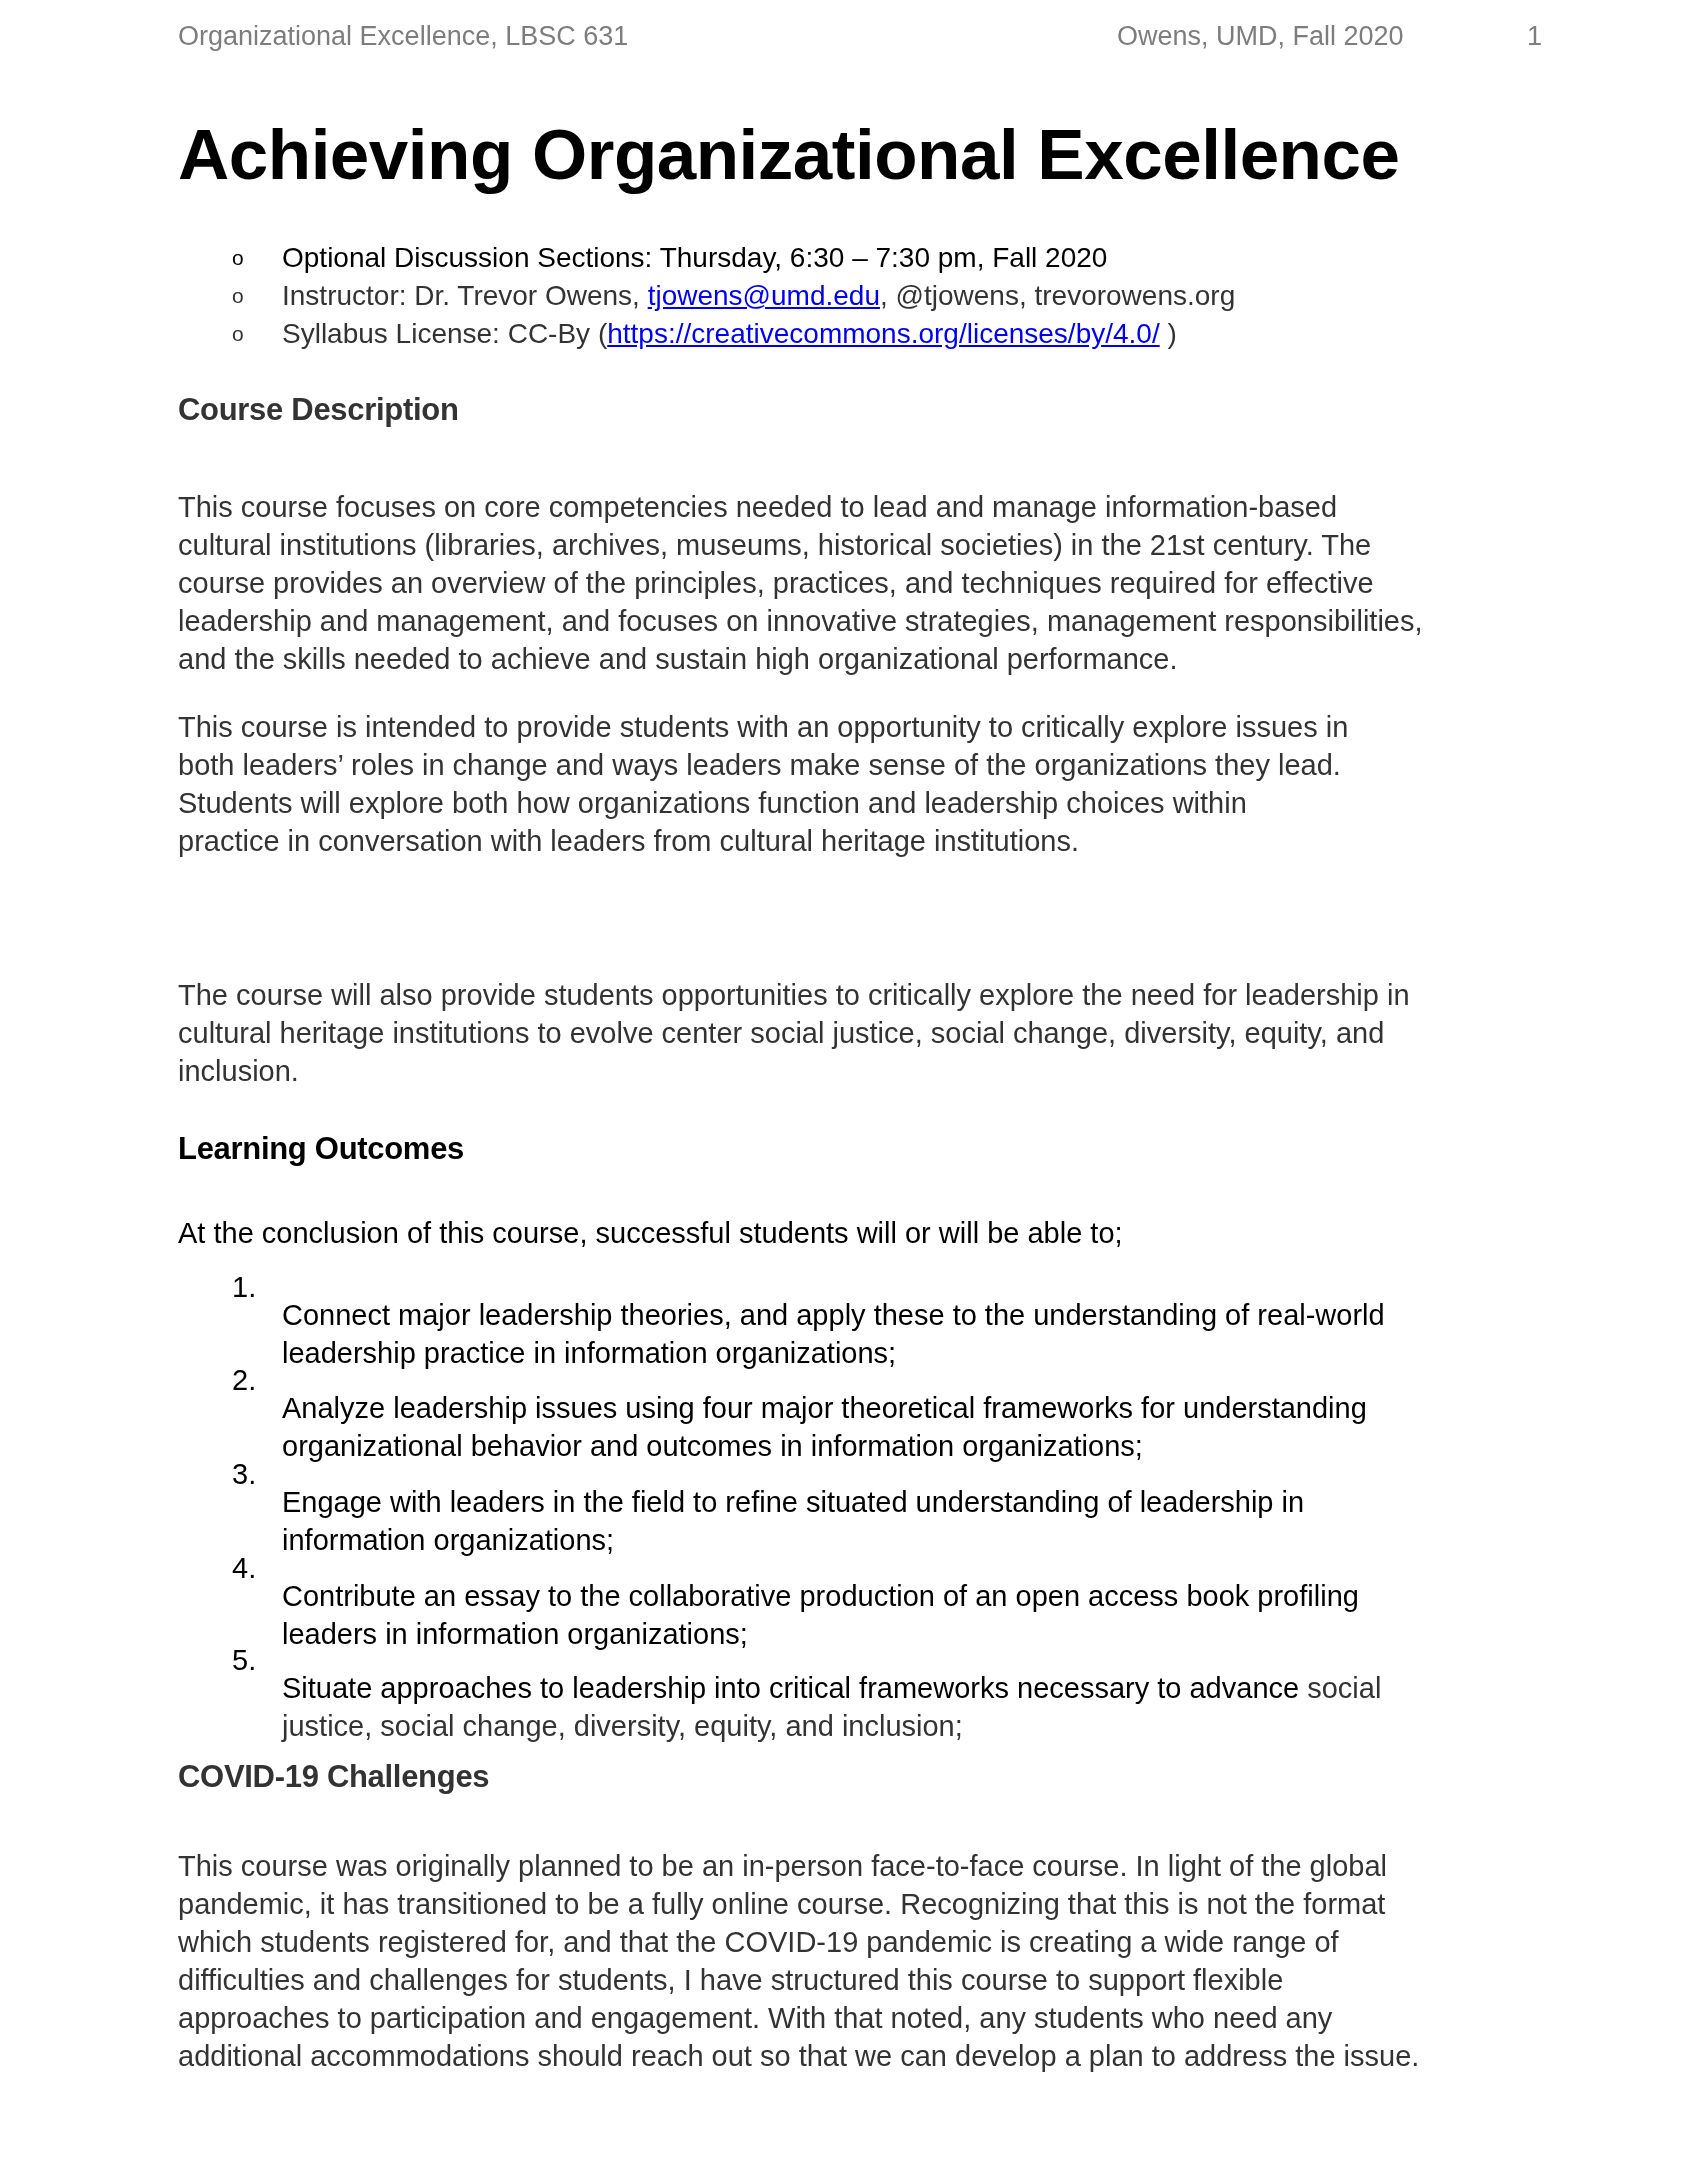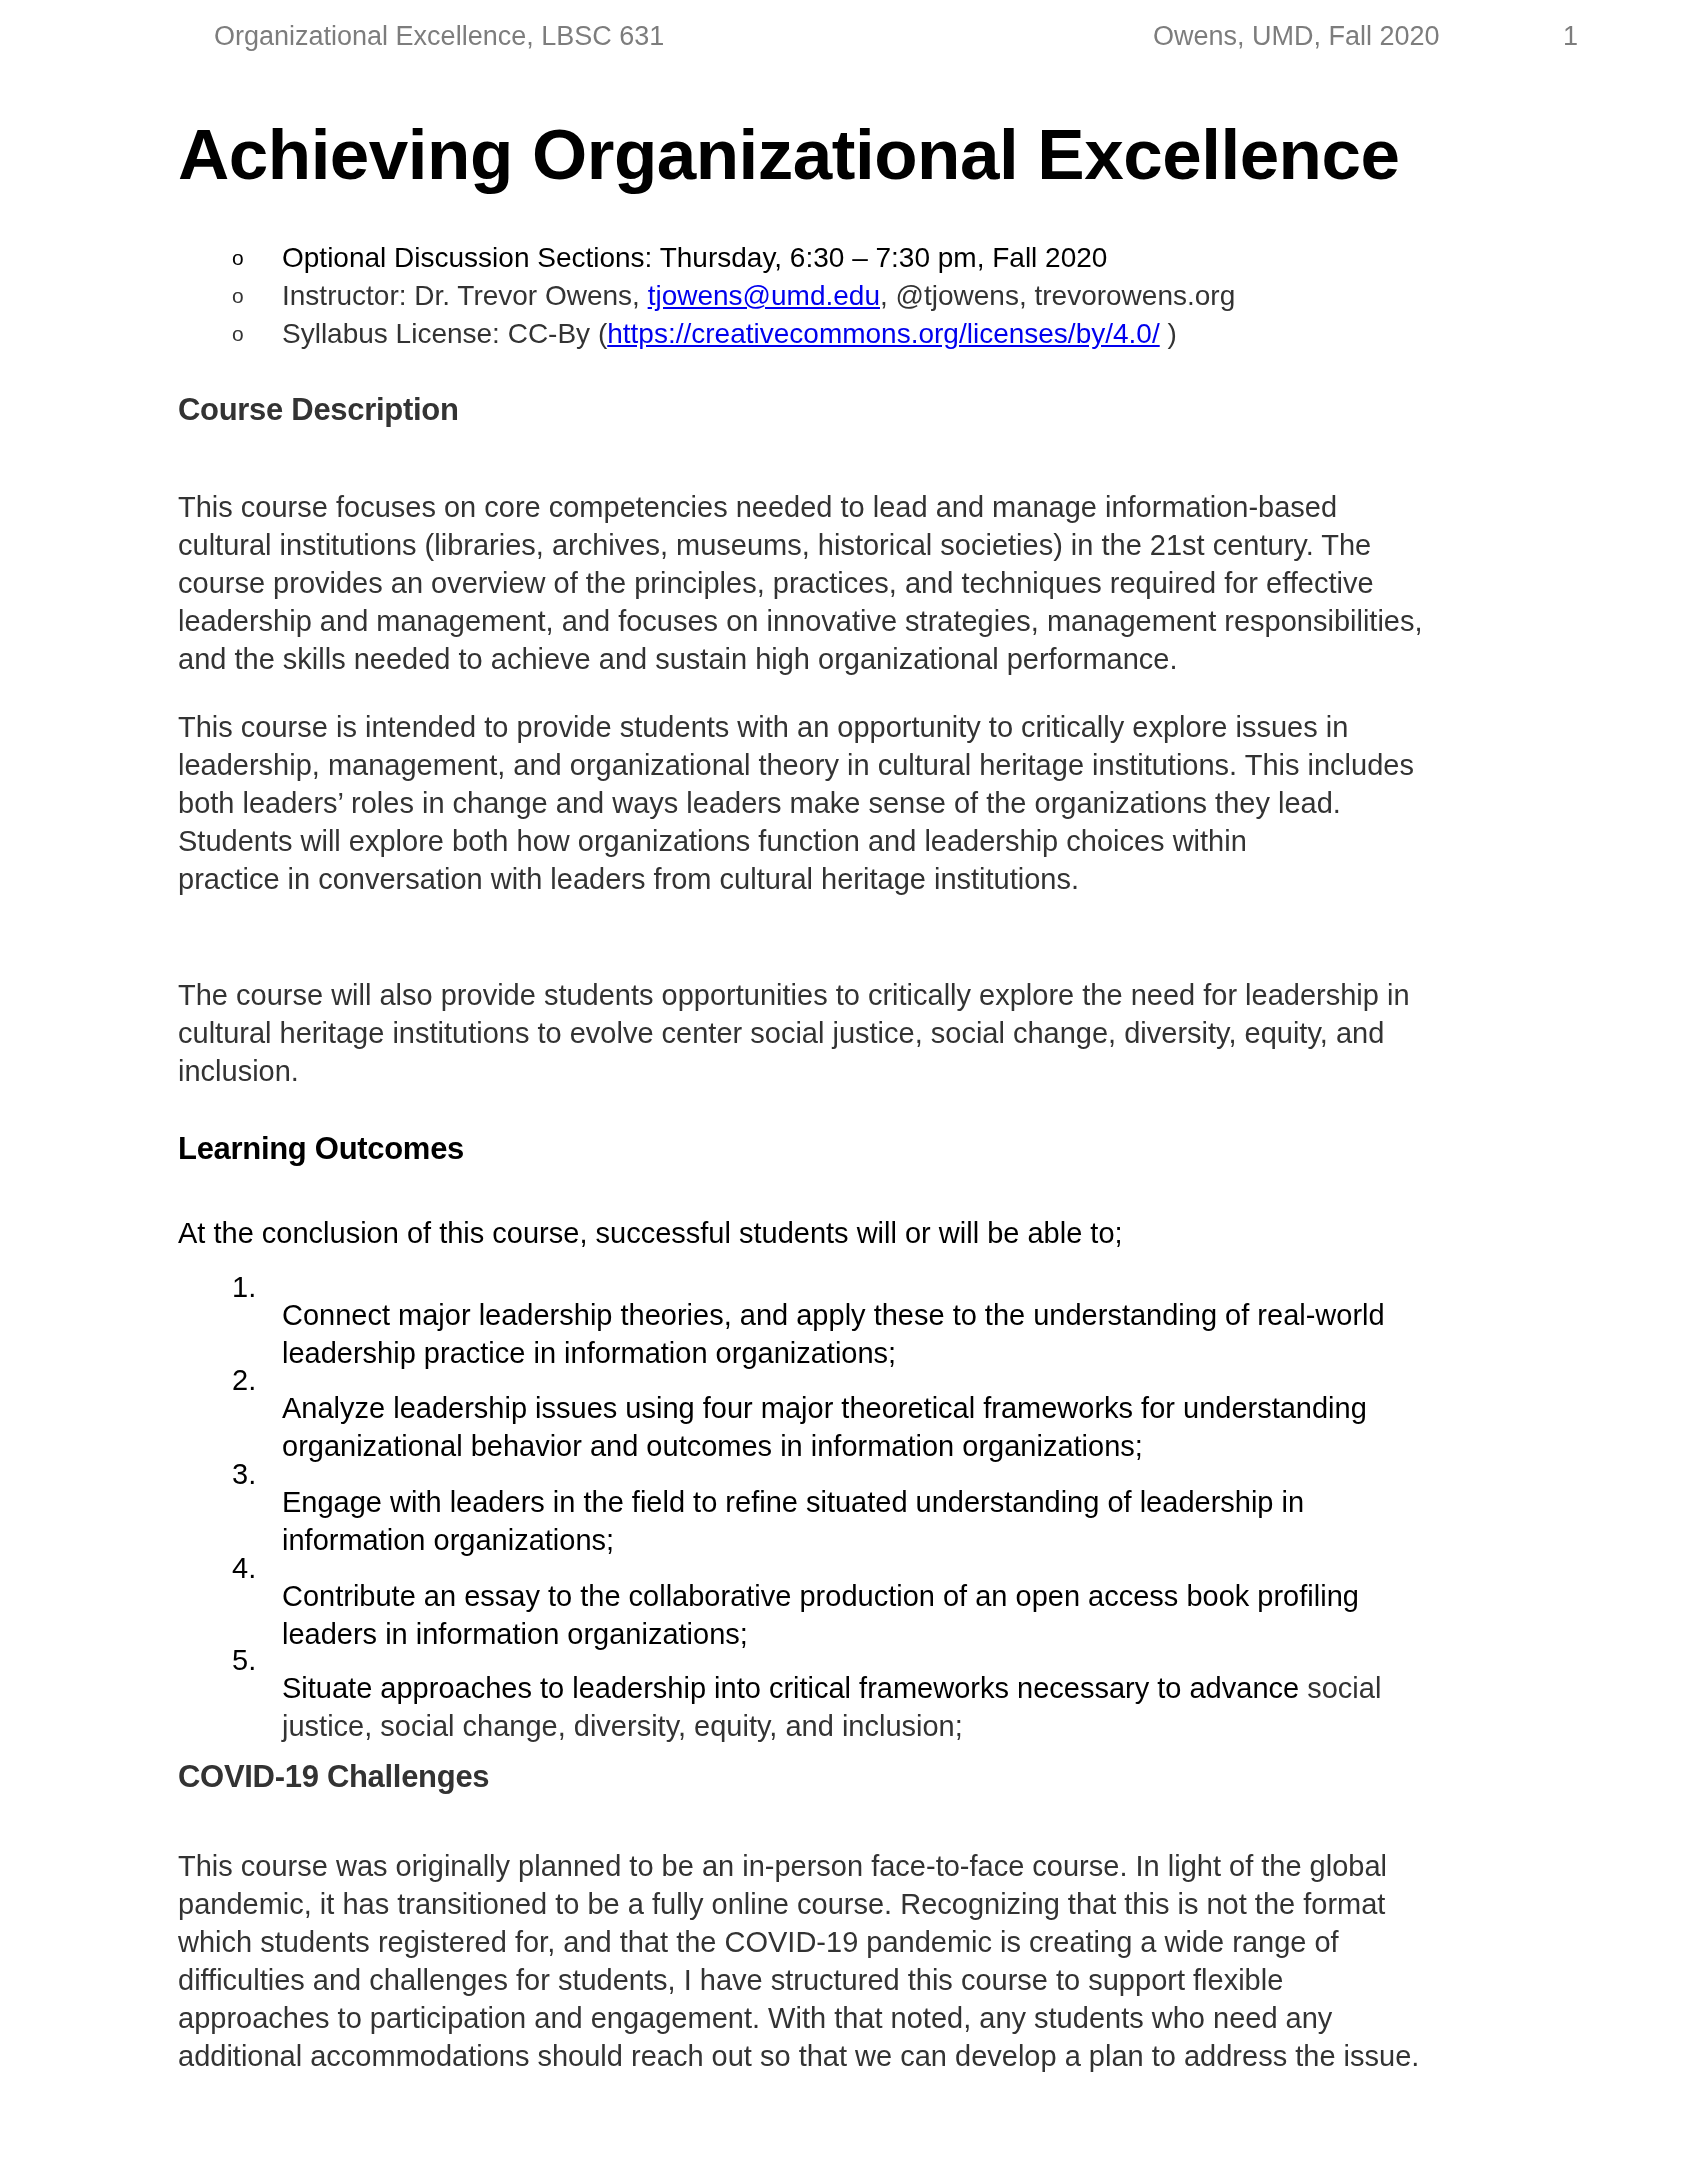--- a/index.html
+++ b/index.html
@@ -1,19 +1,19 @@
 <!DOCTYPE html>
 <html><head>
 <meta charset="utf-8">
 <style>
   html, body { margin: 0; padding: 0; background: #ffffff; }
   body { width: 1707px; height: 2172px; position: relative; overflow: hidden;
          font-family: "Liberation Sans", sans-serif; }
   .abs { position: absolute; white-space: nowrap; }
-  .hdr { font-size: 27px; color: #7d7d7d; top: 21px; margin-left: 36px; }
+  .hdr { font-size: 27px; color: #7d7d7d; top: 21px; }
   .title { left: 178px; top: 114px; font-size: 71px; font-weight: bold; color: #000; letter-spacing: -0.5px; }
   .bul { left: 232px; font-size: 28px; line-height: 38px; }
   .bul .dot { position: absolute; left: 0; top: 0; font-size: 21px; }
   .bul .txt { position: absolute; left: 50px; top: 0; }
   a { color: #0000ee; text-decoration: underline; }
   .h2 { left: 178px; font-size: 31px; font-weight: bold; letter-spacing: -0.3px; }
   .para { position: absolute; left: 178px; width: 1371px; font-size: 29px; line-height: 38px; color: #333333; }
   .para .ln { display: block; white-space: nowrap; }
   .ol-item { position: absolute; left: 232px; font-size: 29px; line-height: 38px; color: #000; }
   .ol-item .num { position: absolute; left: 0; top: 0; }
@@ -48,21 +48,20 @@
 <div class="para" style="top:488px;">
   <span class="ln">This course focuses on core competencies needed to lead and manage information-based</span>
   <span class="ln">cultural institutions (libraries, archives, museums, historical societies) in the 21st century. The</span>
   <span class="ln">course provides an overview of the principles, practices, and techniques required for effective</span>
   <span class="ln">leadership and management, and focuses on innovative strategies, management responsibilities,</span>
   <span class="ln">and the skills needed to achieve and sustain high organizational performance.</span>
 </div>
 
 <div class="para" style="top:708px;">
   <span class="ln">This course is intended to provide students with an opportunity to critically explore issues in</span>
-  <span class="ln">leadership, management, and organizational theory in cultural heritage institutions. This includes</span>
   <span class="ln">both leaders’ roles in change and ways leaders make sense of the organizations they lead.</span>
   <span class="ln">Students will explore both how organizations function and leadership choices within</span>
   <span class="ln">practice in conversation with leaders from cultural heritage institutions.</span>
 </div>
 
 <div class="para" style="top:976px;">
   <span class="ln">The course will also provide students opportunities to critically explore the need for leadership in</span>
   <span class="ln">cultural heritage institutions to evolve center social justice, social change, diversity, equity, and</span>
   <span class="ln">inclusion.</span>
 </div>

